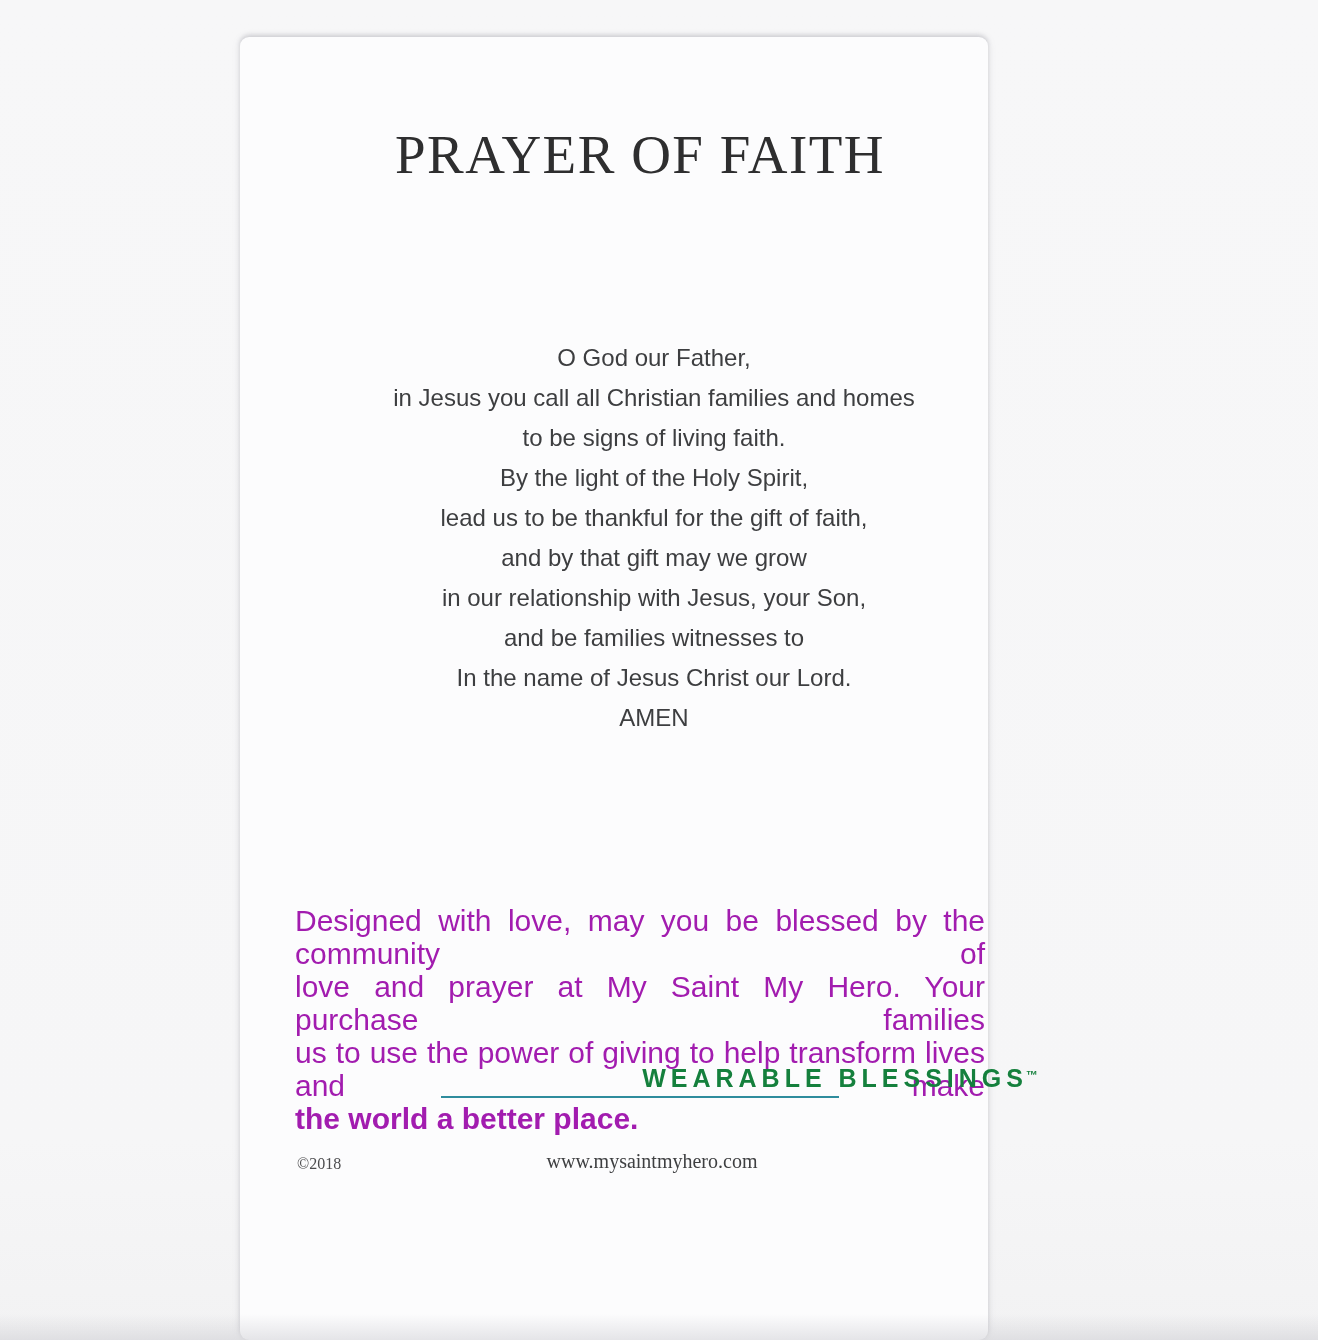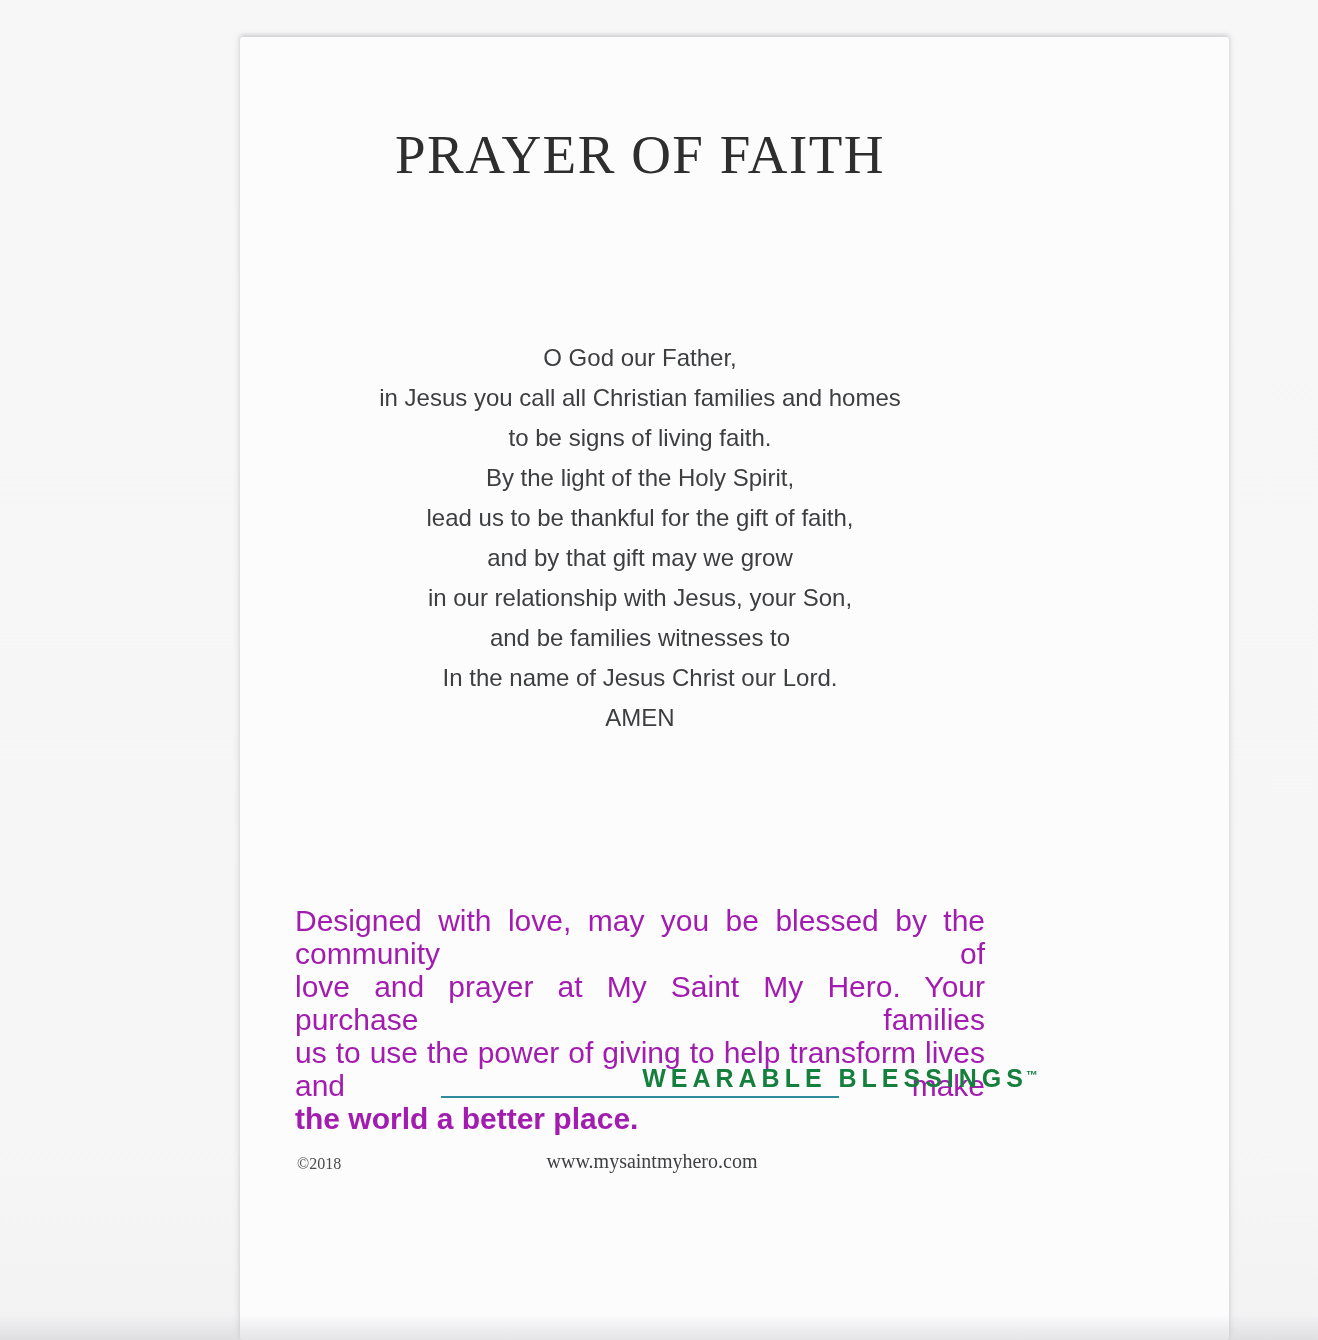--- a/index.html
+++ b/index.html
@@ -14,24 +14,24 @@
   .scene {
     position: relative;
     width: 1318px;
     height: 1340px;
     background: linear-gradient(180deg, #f7f7f8 0%, #f6f6f7 85%, #f2f2f3 100%);
   }
   .card {
     position: absolute;
     left: 240px;
     top: 37px;
-    width: 989px;
+    width: 748px;
     height: 1303px;
     background: #fcfcfd;
-    border-radius: 3px;
+    border-radius: 9px;
     box-shadow: 0 -2px 4px rgba(130,130,140,0.30), 0 0 9px rgba(130,130,140,0.14);
   }
   .inner {
     position: absolute;
     left: 0;
     top: 0;
     width: 800px;
     height: 100%;
   }
   .title {
@@ -44,21 +44,21 @@
     font-family: "Liberation Serif", serif;
     font-weight: 500;
     font-size: 55px;
     line-height: 55px;
     letter-spacing: 1.5px;
     color: #2e2e2f;
   }
   .prayer {
     position: absolute;
     top: 301px;
-    left: 0;
+    left: 14px;
     width: 100%;
     text-align: center;
     font-size: 24px;
     line-height: 40px;
     color: #3d3e40;
   }
   .dedication {
     position: absolute;
     top: 867px;
     left: 55px;

